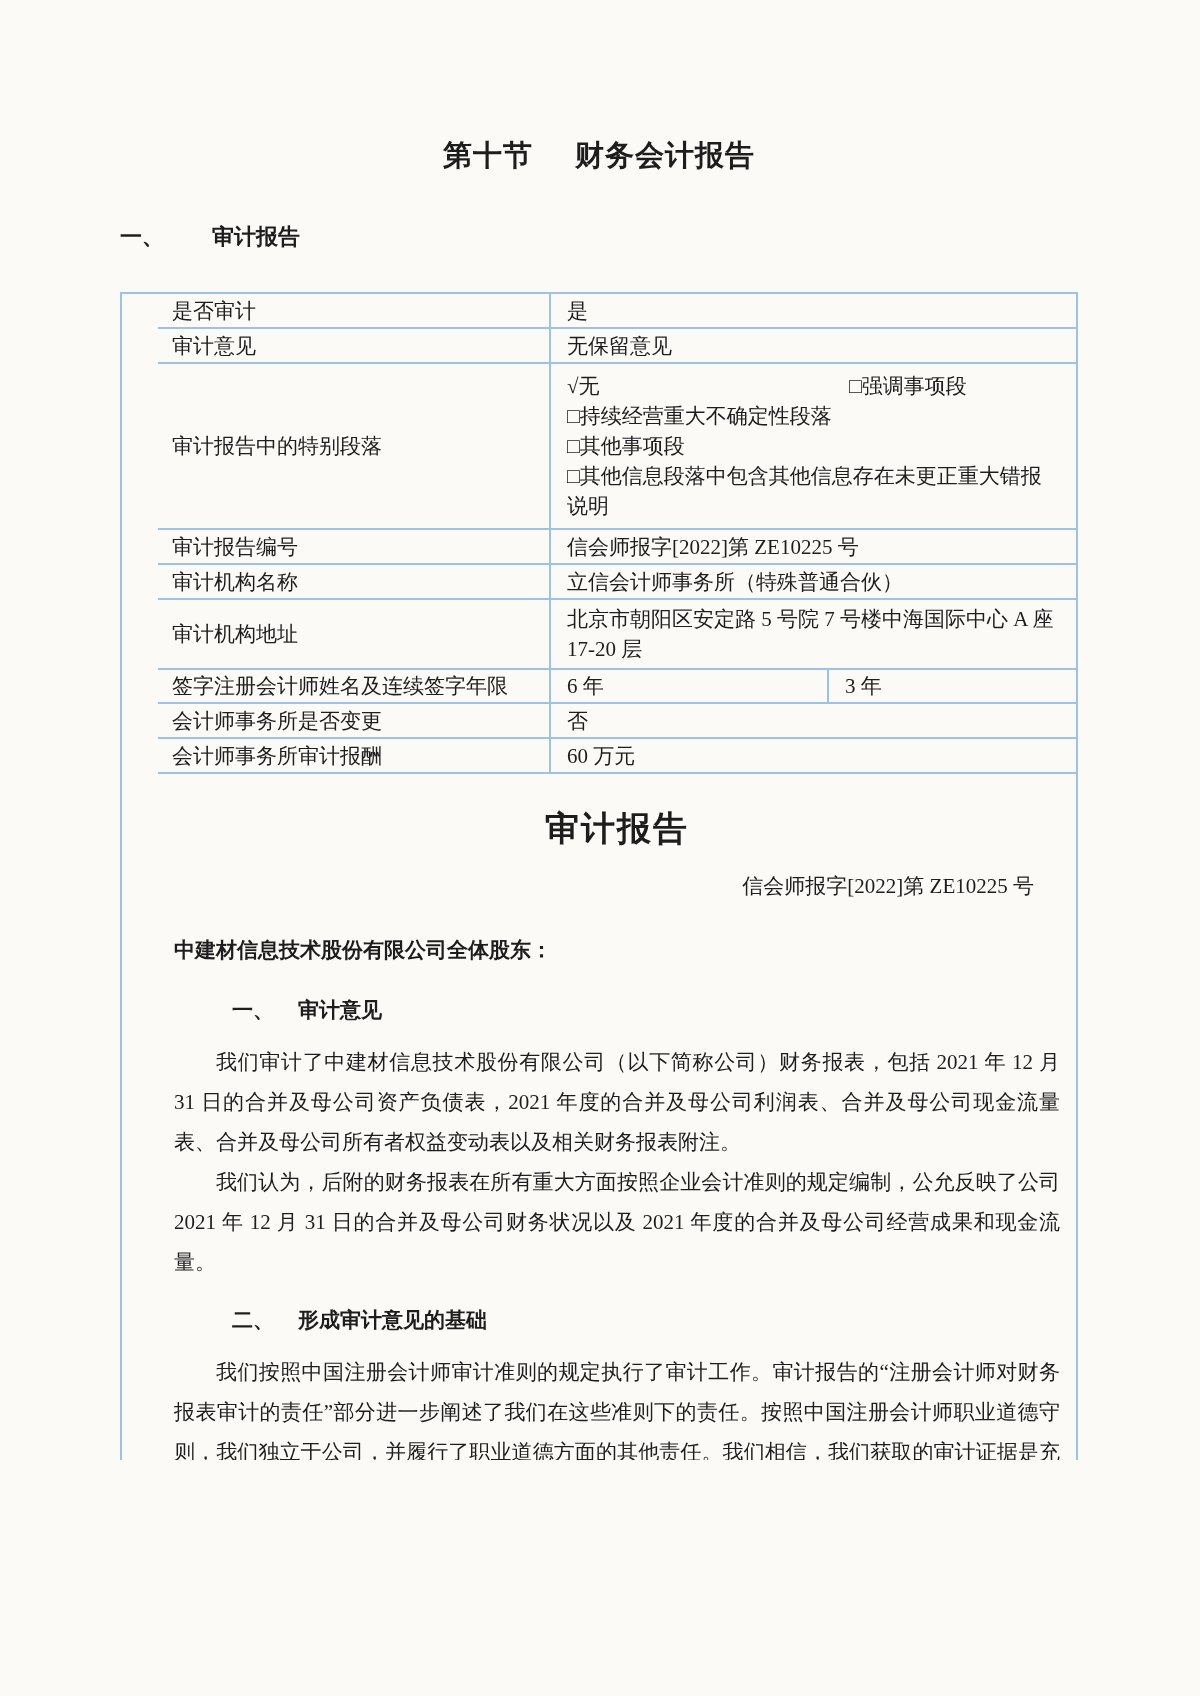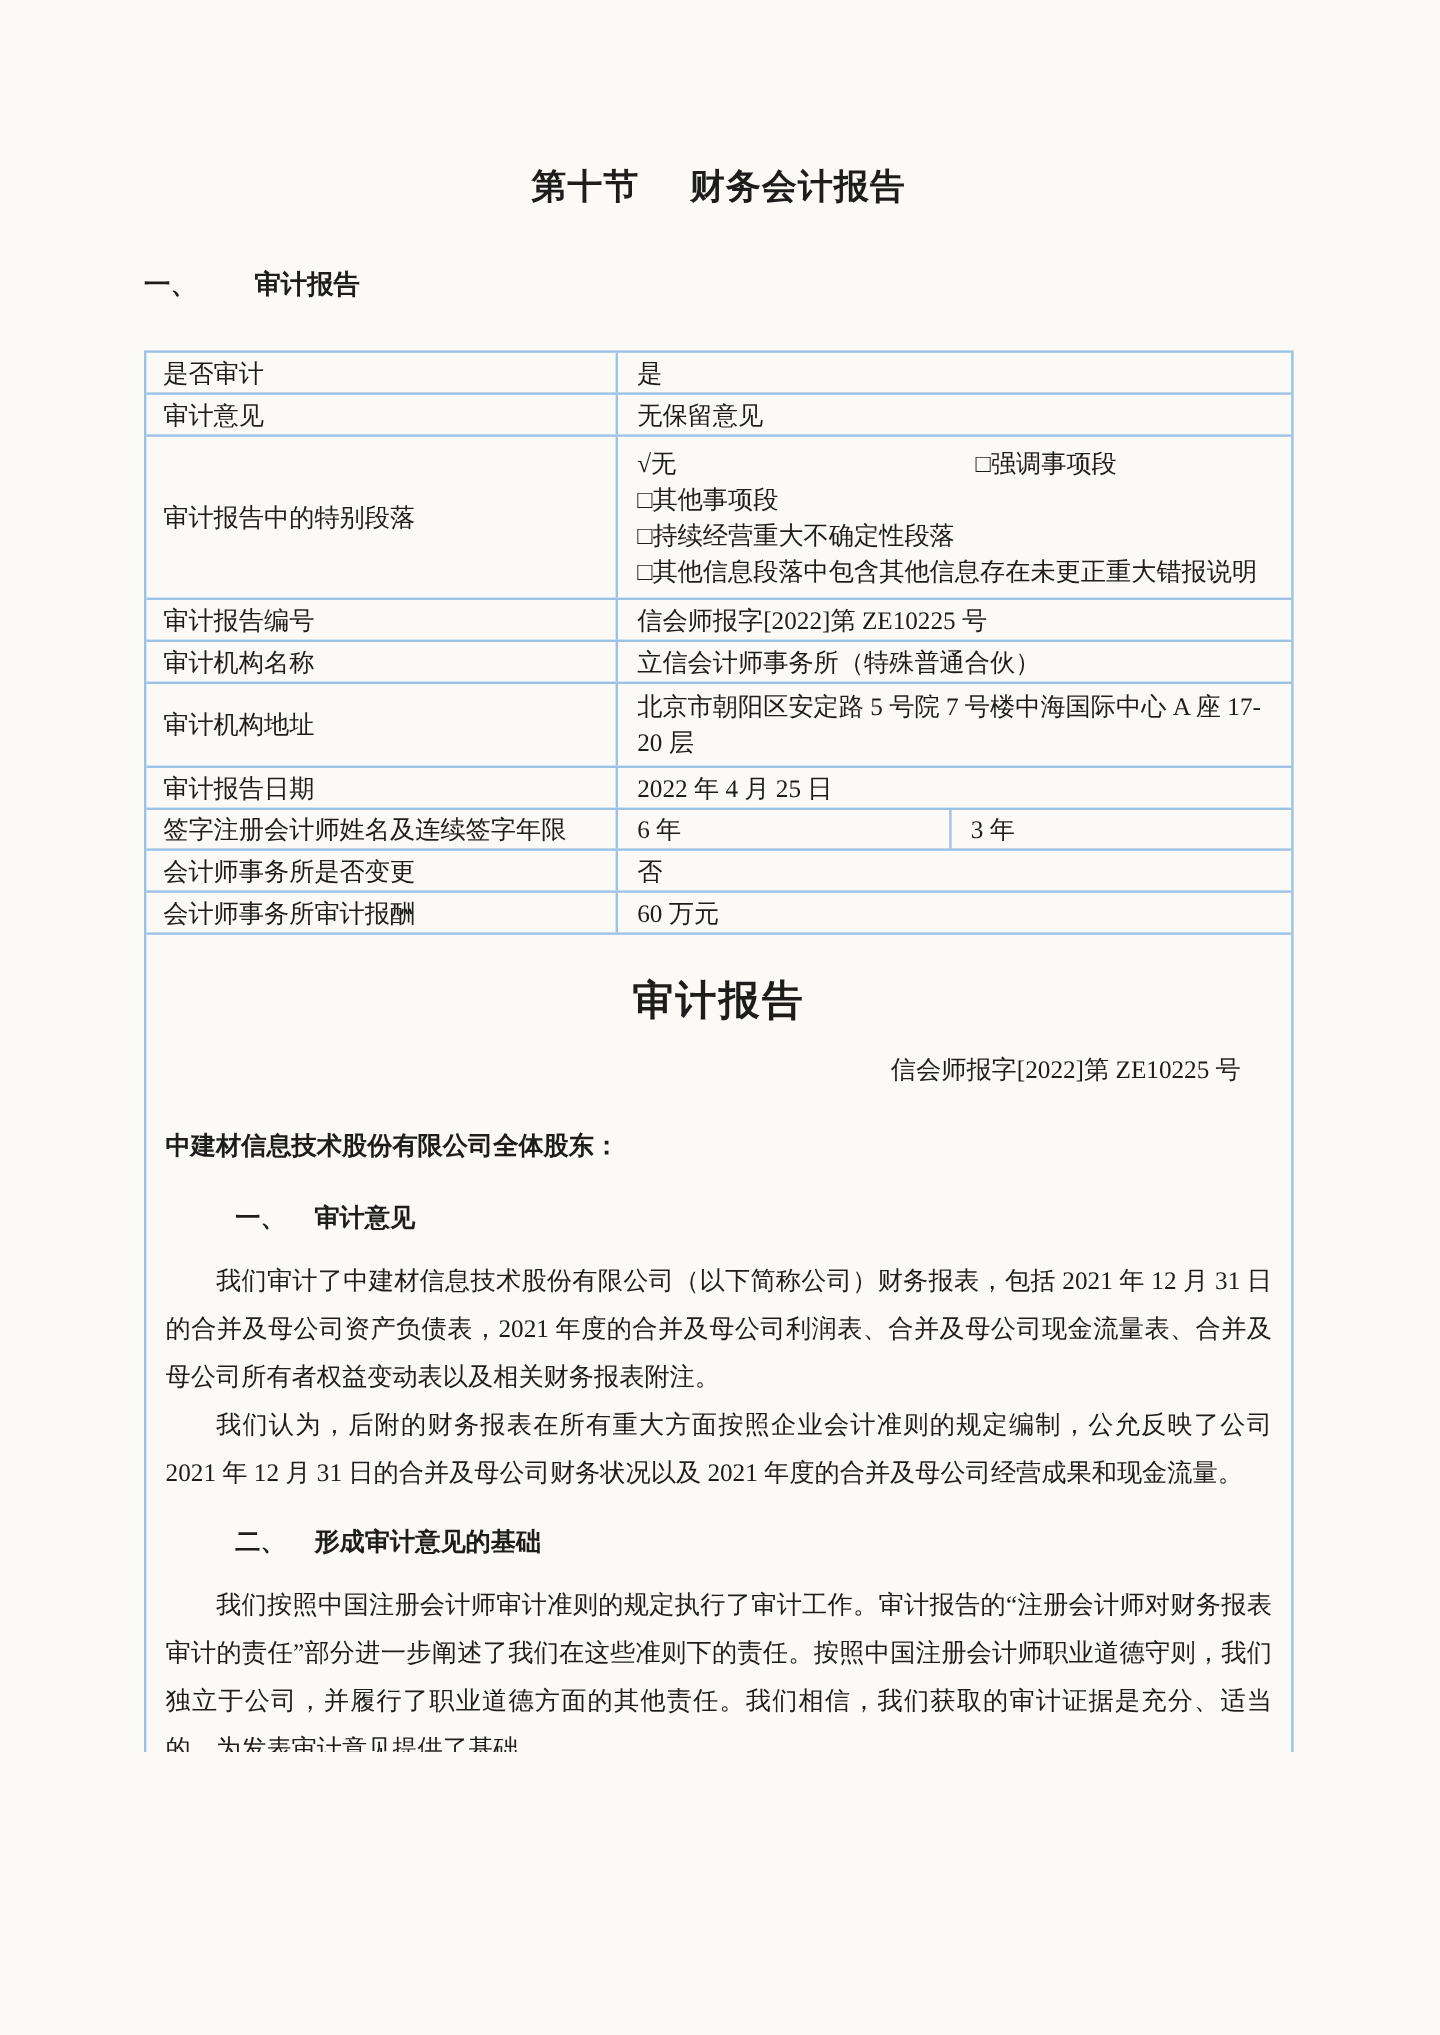--- a/index.html
+++ b/index.html
@@ -25,20 +25,21 @@
     font-family:"Liberation Sans","DejaVu Sans",sans-serif;
     font-weight:bold; font-size:22px;
     display:flex; align-items:baseline;
   }
   .sec-heading .sec-label { margin-left:48px; }
 
   .box {
     margin-top:40px;
     border:2px solid #9cc2e5;
     background:transparent;
+    padding-left:36px;
   }
 
   .trow { display:flex; border-bottom:2px solid #9cc2e5; }
   .tlabel {
     width:393px; flex:0 0 393px; box-sizing:border-box;
     border-right:2px solid #9cc2e5;
     padding:2px 14px; font-size:21px;
     display:flex; align-items:center;
   }
   .tvalue {
@@ -122,45 +123,41 @@
         <div class="tvalue">无保留意见</div>
       </div>
 
       <div class="trow">
         <div class="tlabel">审计报告中的特别段落</div>
         <div class="tvalue special-cell">
           <div class="special-line1">
             <span class="opt-none">√无</span>
             <span>□强调事项段</span>
           </div>
+          <div>□持续经营重大不确定性段落</div>
           <div>□其他事项段</div>
-          <div>□持续经营重大不确定性段落</div>
           <div>□其他信息段落中包含其他信息存在未更正重大错报说明</div>
         </div>
       </div>
 
       <div class="trow r-single">
         <div class="tlabel">审计报告编号</div>
         <div class="tvalue">信会师报字[2022]第 ZE10225 号</div>
       </div>
 
       <div class="trow r-single">
         <div class="tlabel">审计机构名称</div>
         <div class="tvalue">立信会计师事务所（特殊普通合伙）</div>
       </div>
 
       <div class="trow r-addr">
         <div class="tlabel">审计机构地址</div>
         <div class="tvalue">北京市朝阳区安定路 5 号院 7 号楼中海国际中心 A 座 17-20 层</div>
       </div>
 
-      <div class="trow r-single">
-        <div class="tlabel">审计报告日期</div>
-        <div class="tvalue">2022 年 4 月 25 日</div>
-      </div>
 
       <div class="trow">
         <div class="tlabel">签字注册会计师姓名及连续签字年限</div>
         <div class="signers-right">
           <div class="signers-row">
             <div class="signer-cell left">6 年</div>
             <div class="signer-cell right">3 年</div>
           </div>
         </div>
       </div>

